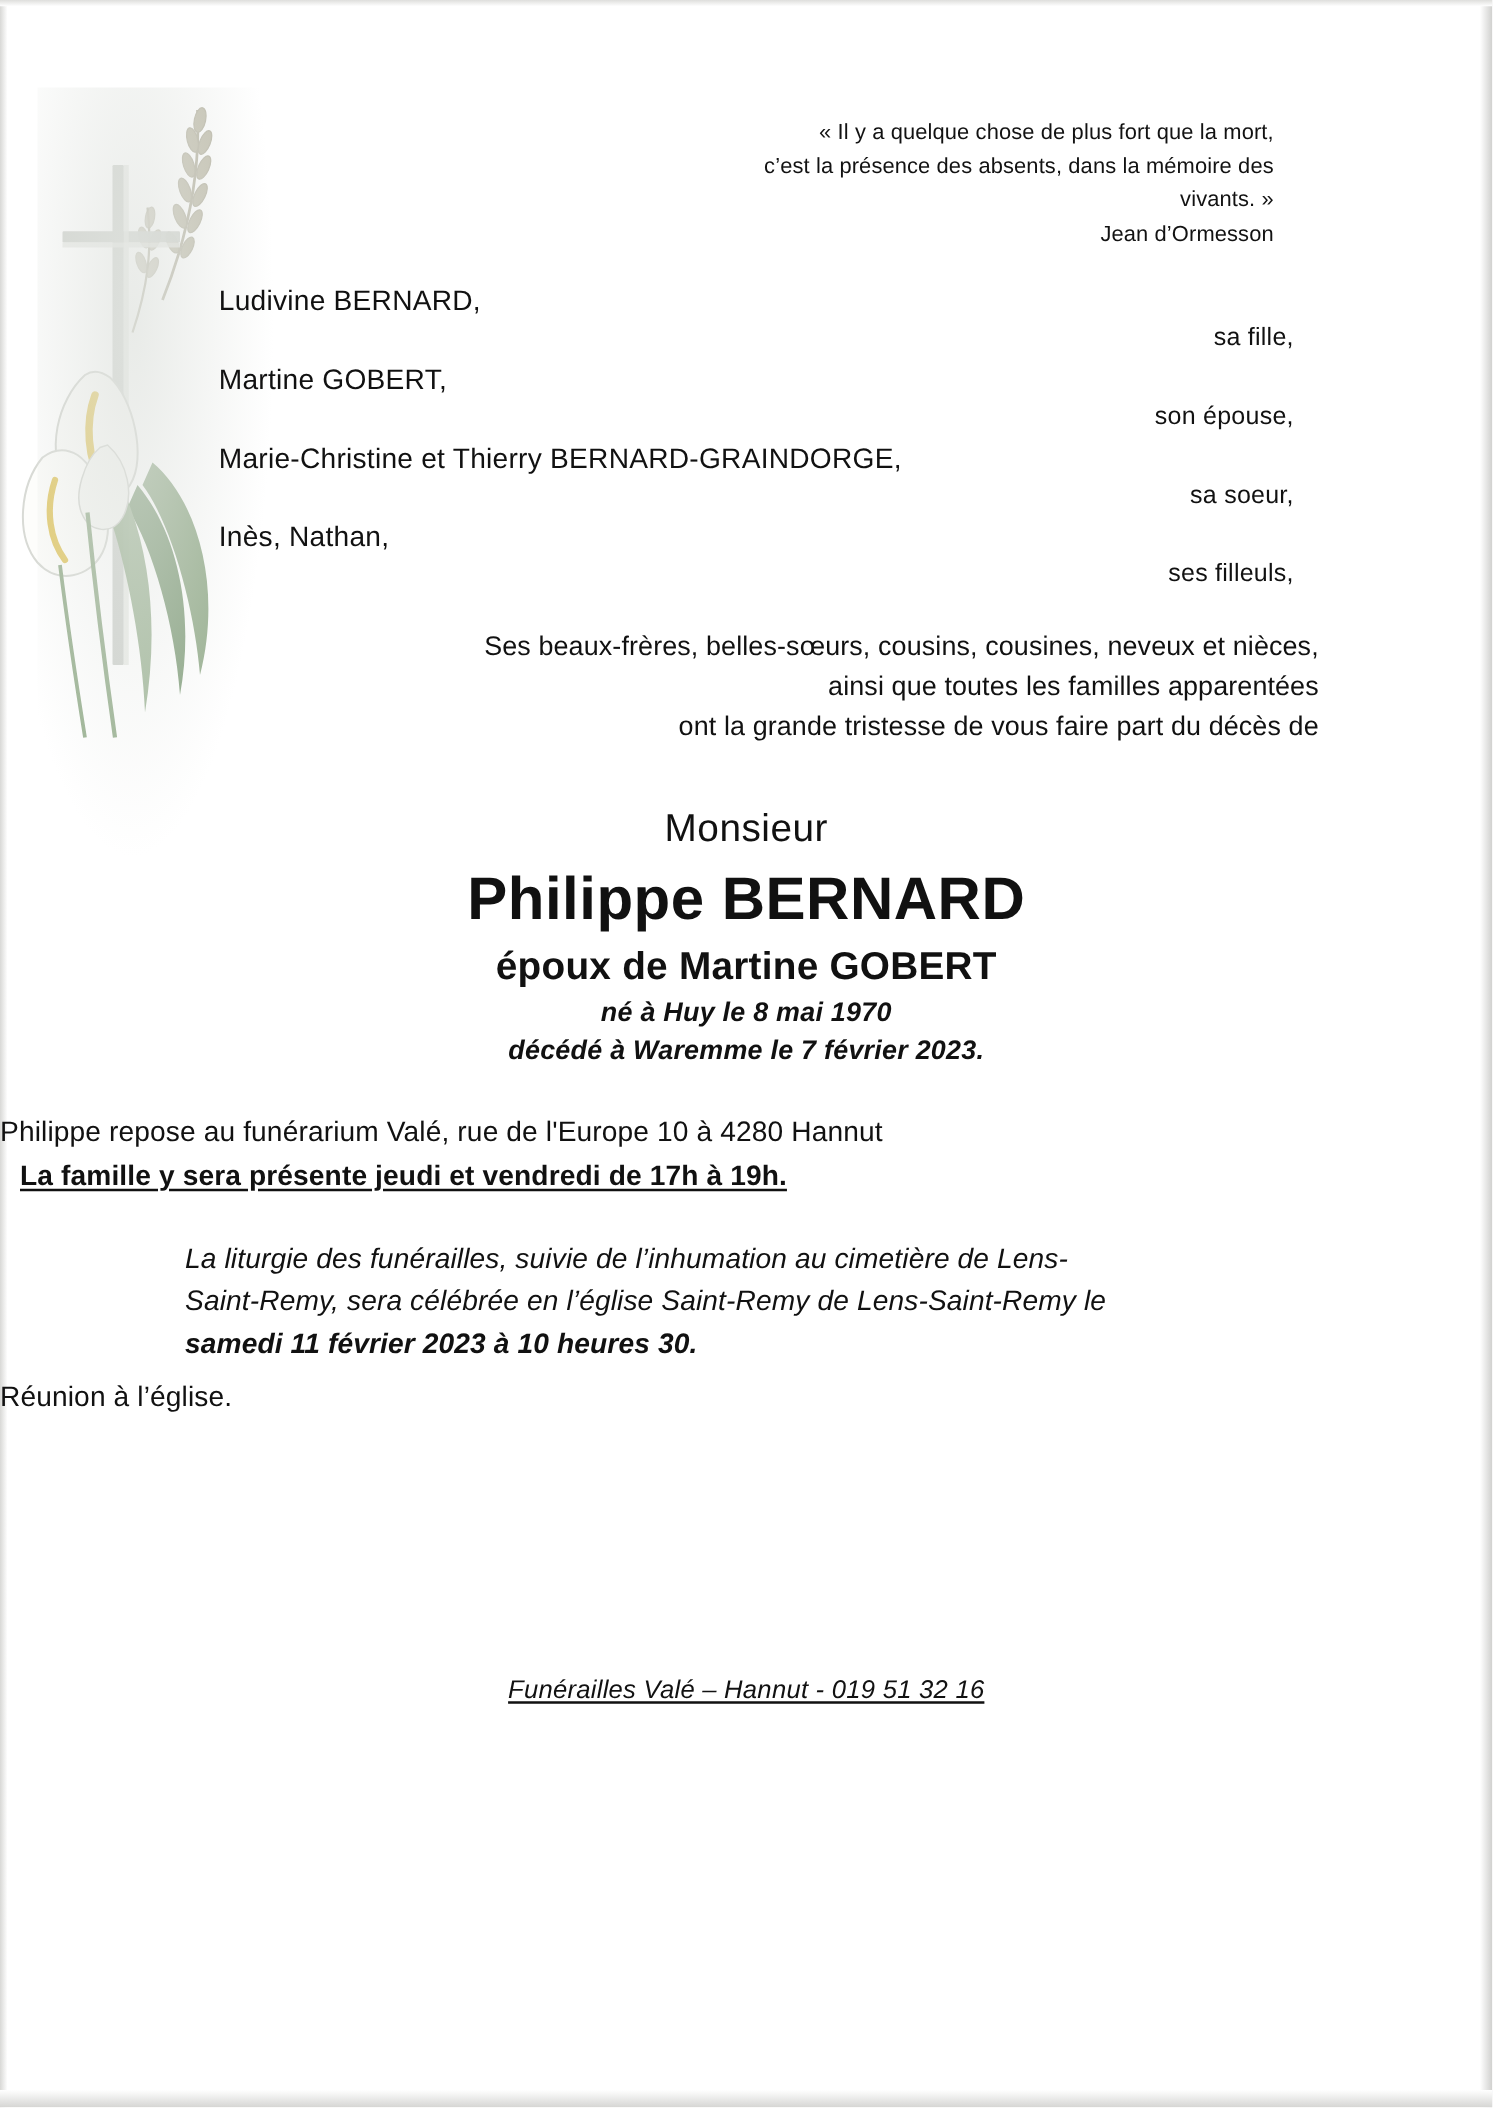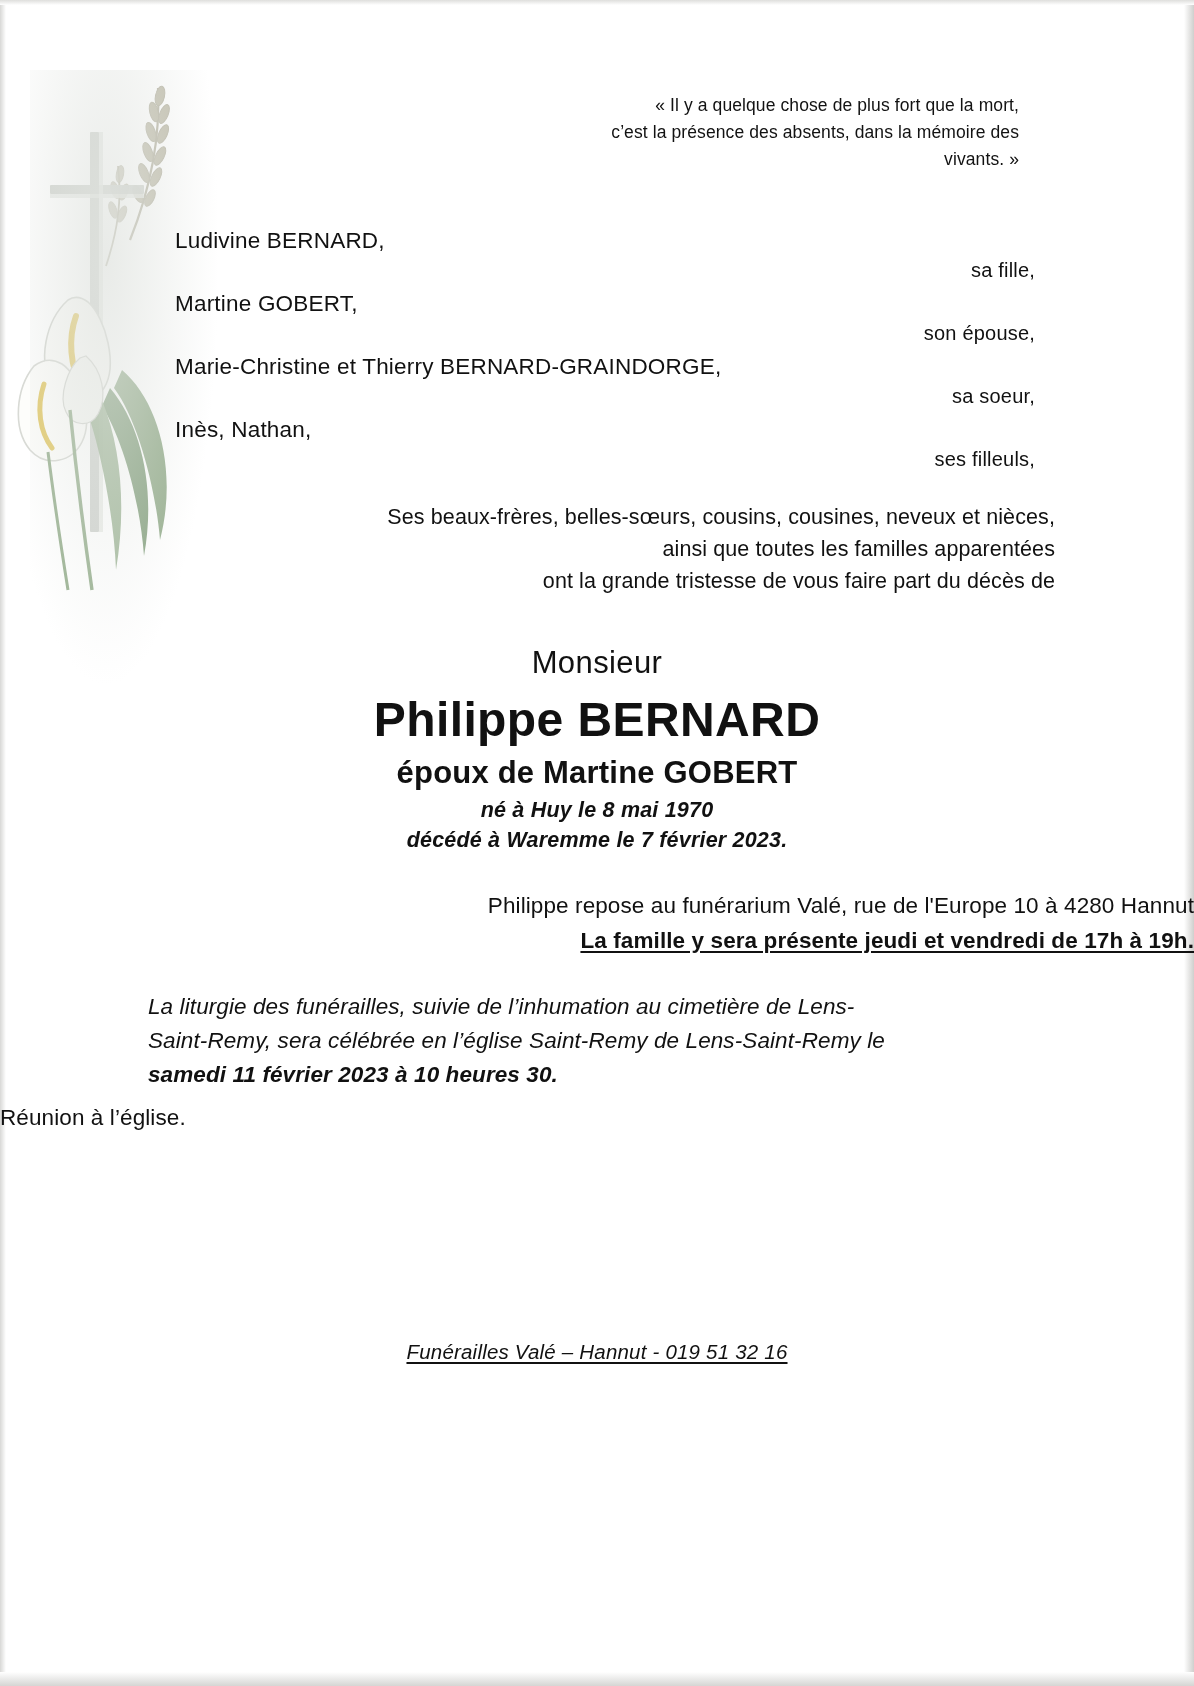--- a/index.html
+++ b/index.html
@@ -149,33 +149,34 @@
     letter-spacing: 0.2px;
   }
   .d-death { margin-top: 5px; }
 
   
   .repose {
     position: absolute;
     left: 0;
     top: 893px;
     width: 1194px;
-    text-align: right;
+    text-align: left;
   }
   .r-line1 {
     font-size: 22.5px;
     letter-spacing: 0.1px;
   }
   .r-line2 {
     font-size: 22.5px;
     font-weight: bold;
     margin-top: 9px;
     text-decoration: underline;
     text-underline-offset: 3px;
     letter-spacing: 0.1px;
+    padding-left: 16px;
   }
 
   
   .liturgy {
     position: absolute;
     left: 148px;
     top: 990px;
     width: 900px;
     text-align: left;
     font-size: 22.5px;
@@ -292,20 +293,21 @@
         <path d="M76 286 C92 300 98 326 88 344 C80 358 62 356 56 342 C48 326 58 298 70 288 Z" fill="#f6f7f4" stroke="#d5d7d2" stroke-width="1.2"></path>
         <path d="M60 340 C66 400 72 450 82 520" fill="none" stroke="#9bb293" stroke-width="3.4"></path>
         <path d="M38 382 C44 430 50 470 58 520" fill="none" stroke="#9bb293" stroke-width="3"></path>
       </g>
     </svg>
   </div>
 
   <div class="quote">
     <div>« Il y a quelque chose de plus fort que la mort,</div>
     <div>c’est la présence des absents, dans la mémoire des vivants. »</div>
+    <div class="quote-author">Jean d’Ormesson</div>
   </div>
 
   <div class="family">
     <div class="fam-row">
       <div class="fam-name">Ludivine BERNARD,</div>
       <div class="fam-rel">sa fille,</div>
     </div>
     <div class="fam-row">
       <div class="fam-name">Martine GOBERT,</div>
       <div class="fam-rel">son épouse,</div>

